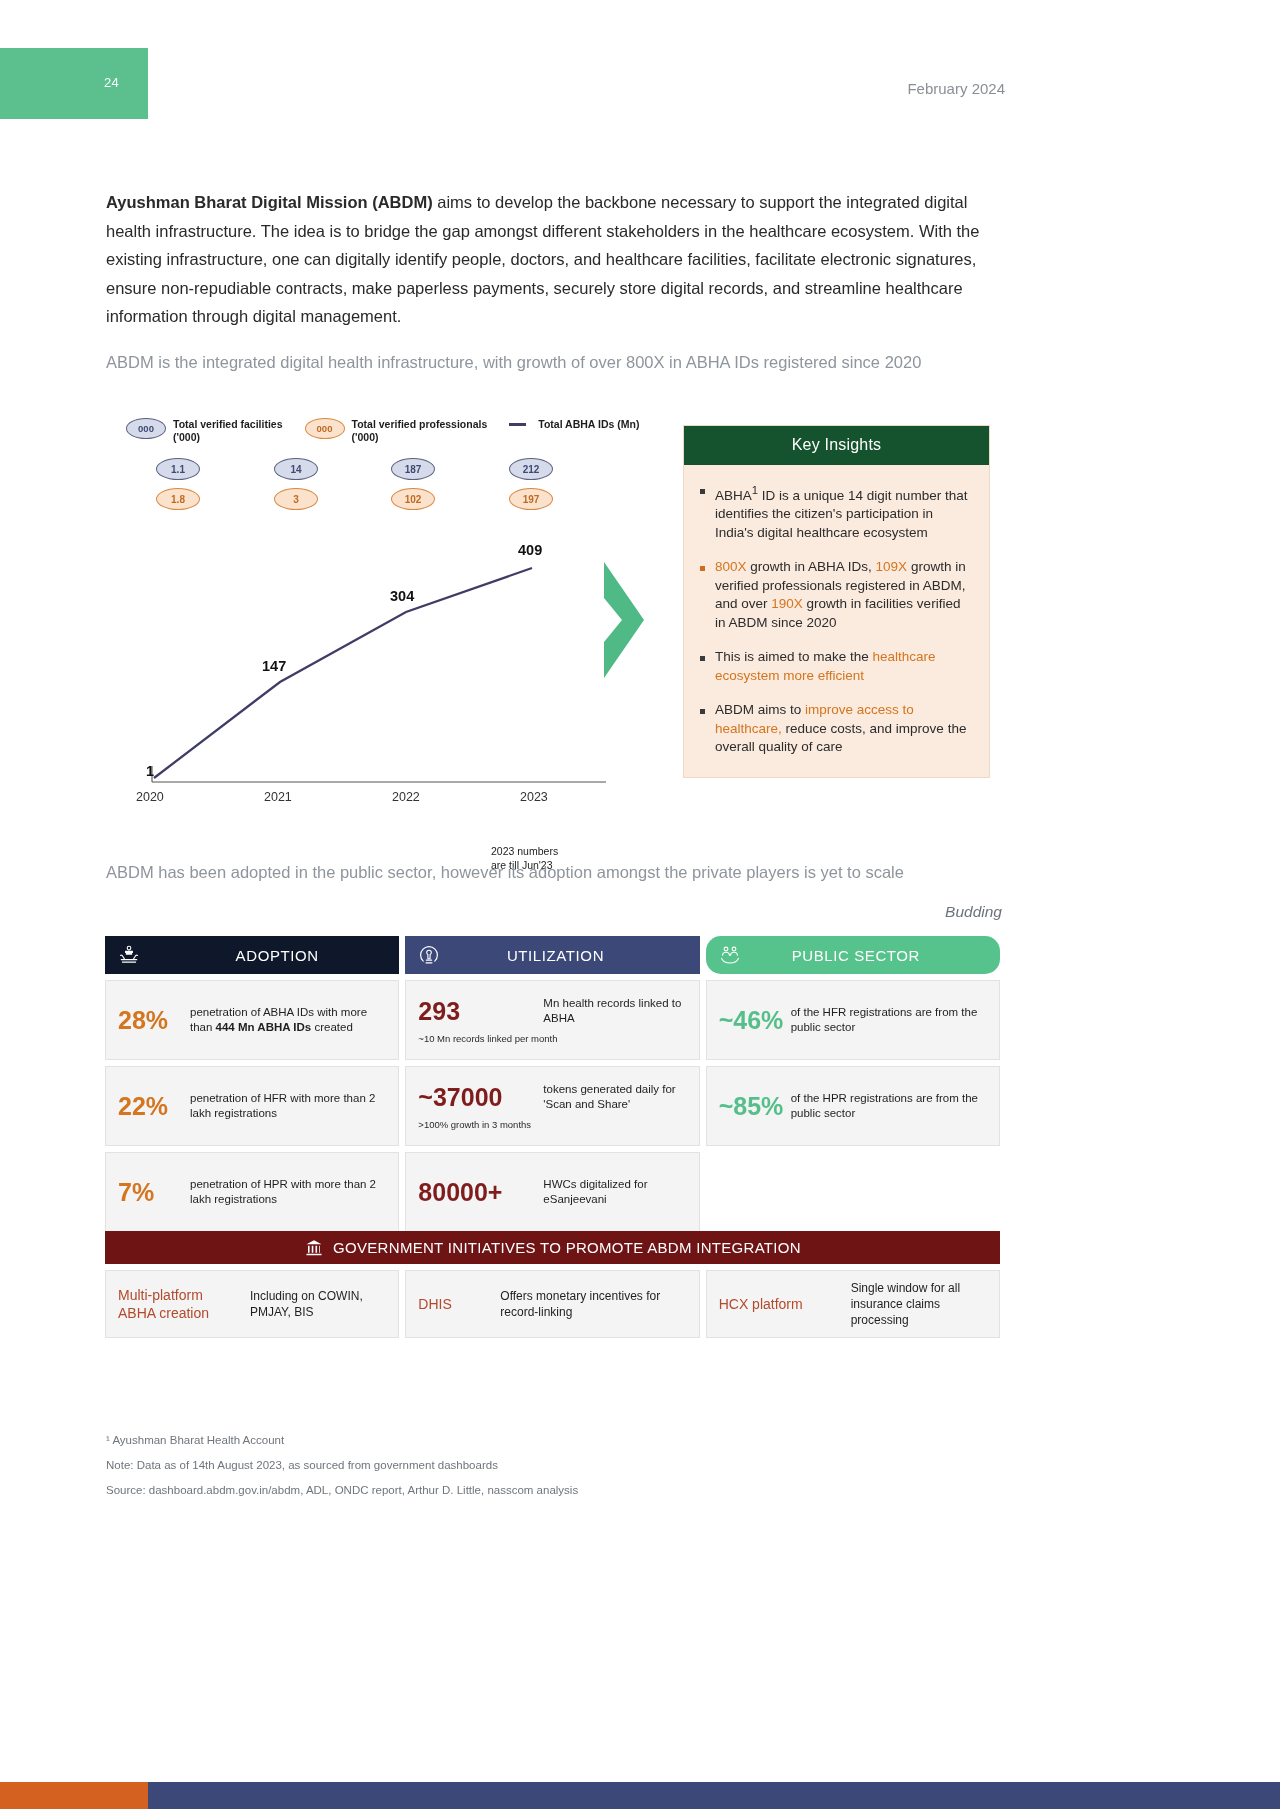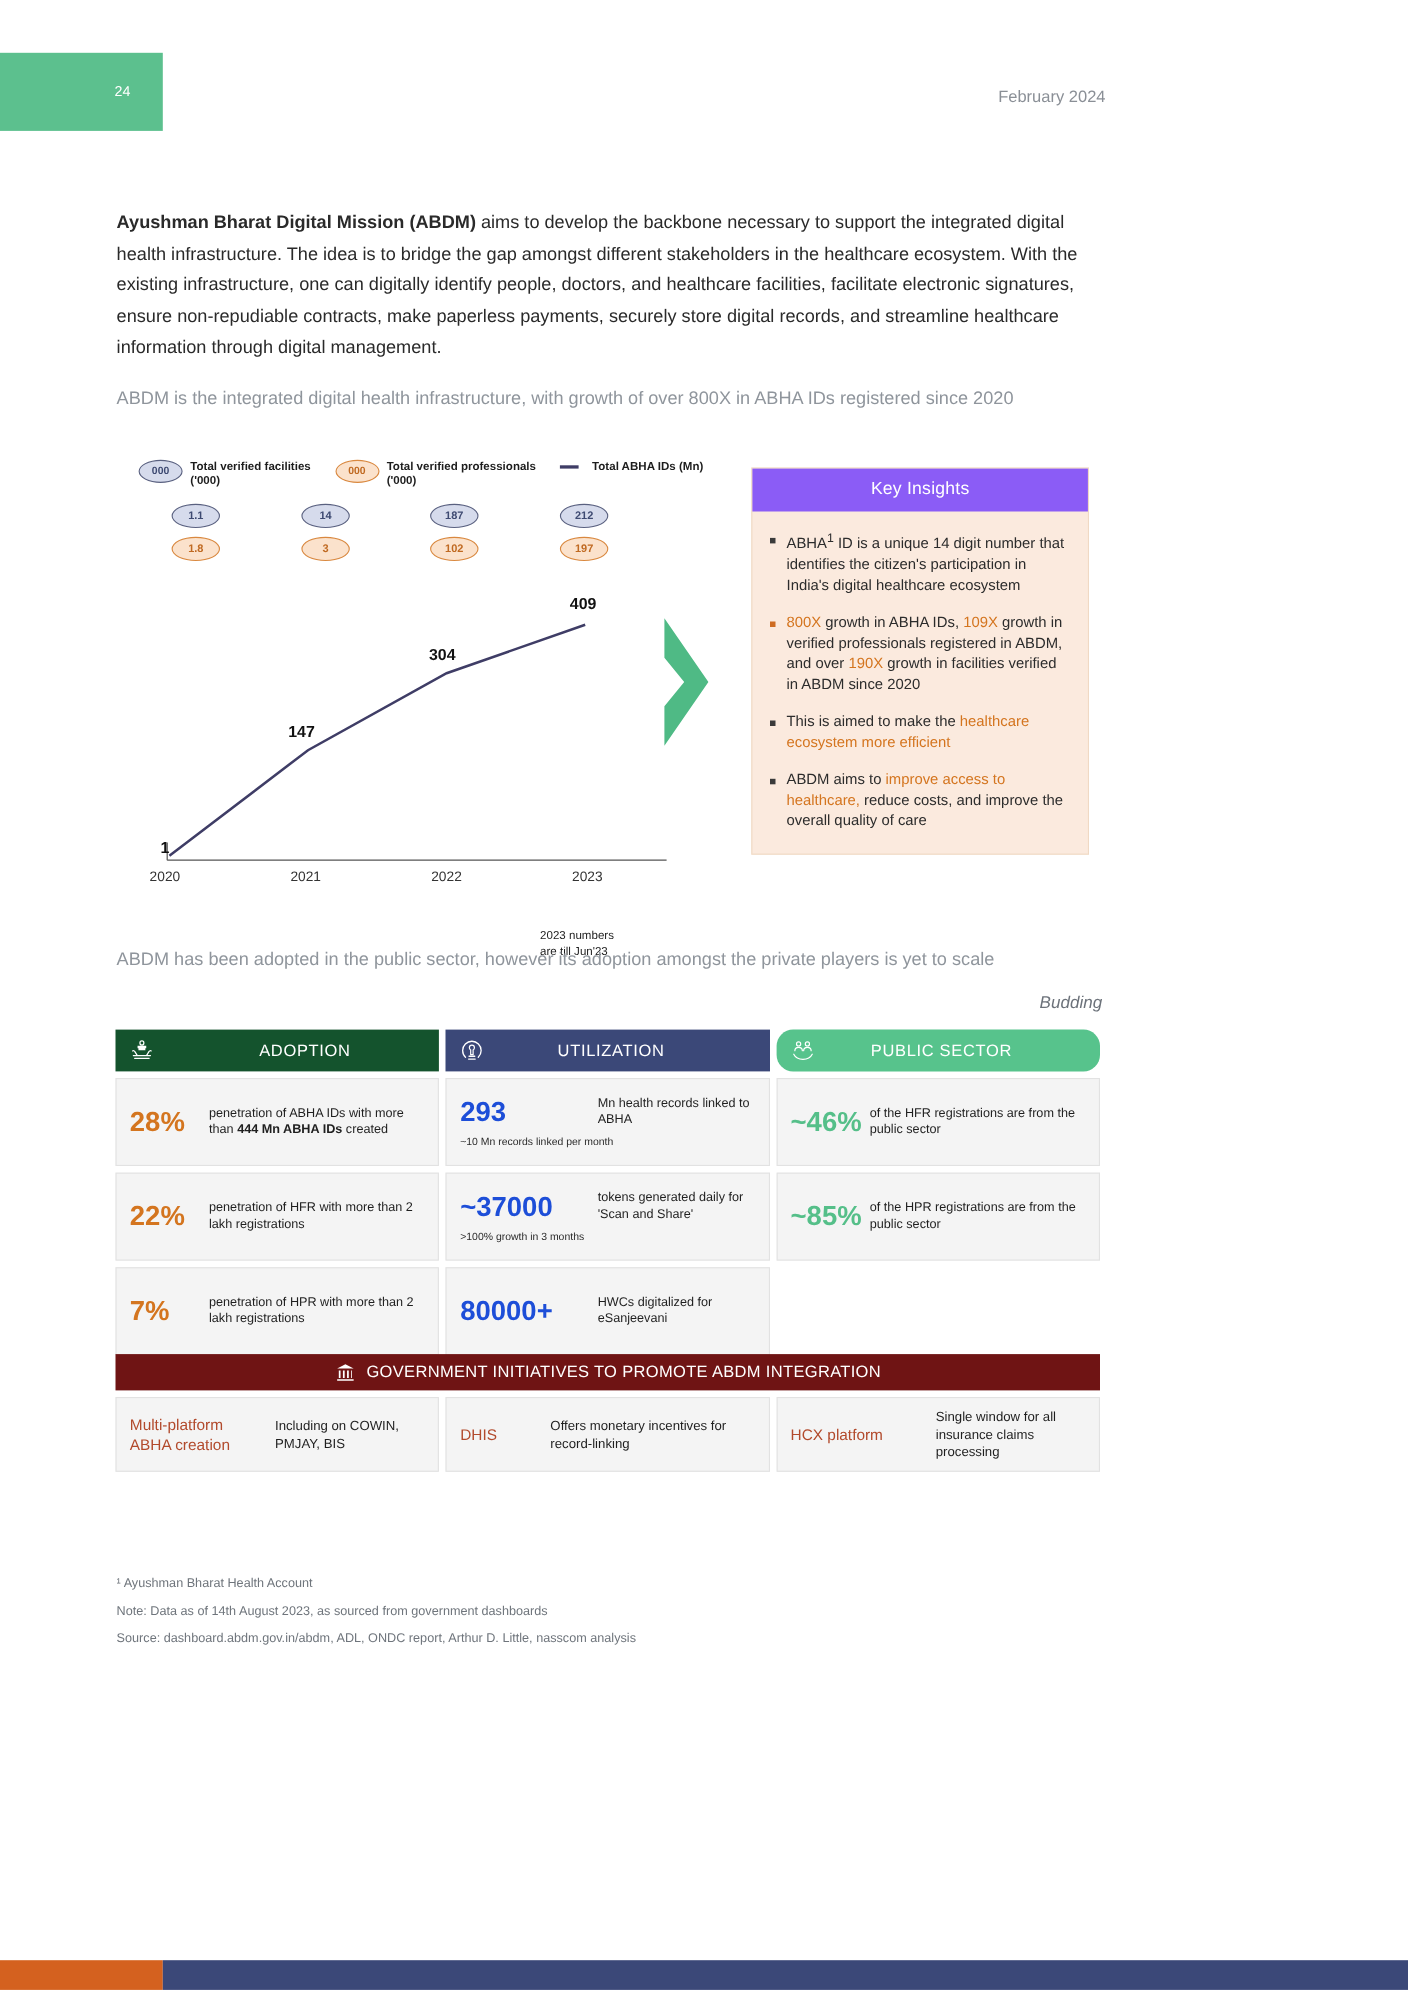--- a/index.html
+++ b/index.html
@@ -159,21 +159,21 @@
 
   
   .insights {
     position: absolute;
     left: 683px; top: 425px;
     width: 307px;
     border: 1px solid #f0d9c4;
     background: #fbeade;
   }
   .insights-head {
-    background: #8b5cf6;
+    background: #14532d;
     color: #fff;
     text-align: center;
     font-size: 16px;
     padding: 10px 0 11px;
     letter-spacing: .2px;
   }
   .insights-body { padding: 16px 18px 18px 16px; }
   .ins-item {
     display: flex;
     gap: 10px;
@@ -222,21 +222,21 @@
     padding: 0 12px;
     color: #fff;
     font-size: 15px;
     letter-spacing: .6px;
   }
   .col-head .ch-title {
     flex: 1;
     text-align: center;
     padding-right: 18px;
   }
-  .ch-adopt { background: #14532d; gap: 44px; }
+  .ch-adopt { background: #0f172a; gap: 44px; }
   .ch-util  { background: #3b4878; }
   .ch-pub   { background: #57c38c; border-radius: 15px; }
   .head-icon { width: 24px; height: 24px; flex: none; }
 
   .cell {
     background: #f4f4f4;
     border: 1px solid #e2e2e2;
     height: 80px;
     padding: 10px 12px;
     margin-top: 6px;
@@ -246,21 +246,21 @@
   }
   .cell-main { display: flex; align-items: center; }
   .stat {
     font-size: 25px;
     font-weight: 700;
     flex: none;
     min-width: 72px;
   }
   .stat.wide { min-width: 125px; }
   .stat-o { color: #d4751f; }
-  .stat-b { color: #1d4ed8; }
+  .stat-b { color: #7f1d1d; }
   .stat-g { color: #55bf89; }
   .cell-desc {
     font-size: 11.5px;
     line-height: 15px;
     color: #1f1f1f;
   }
   .cell-desc b { font-weight: 700; }
   .cell-sub {
     font-size: 9.5px;
     color: #2b2b2b;

